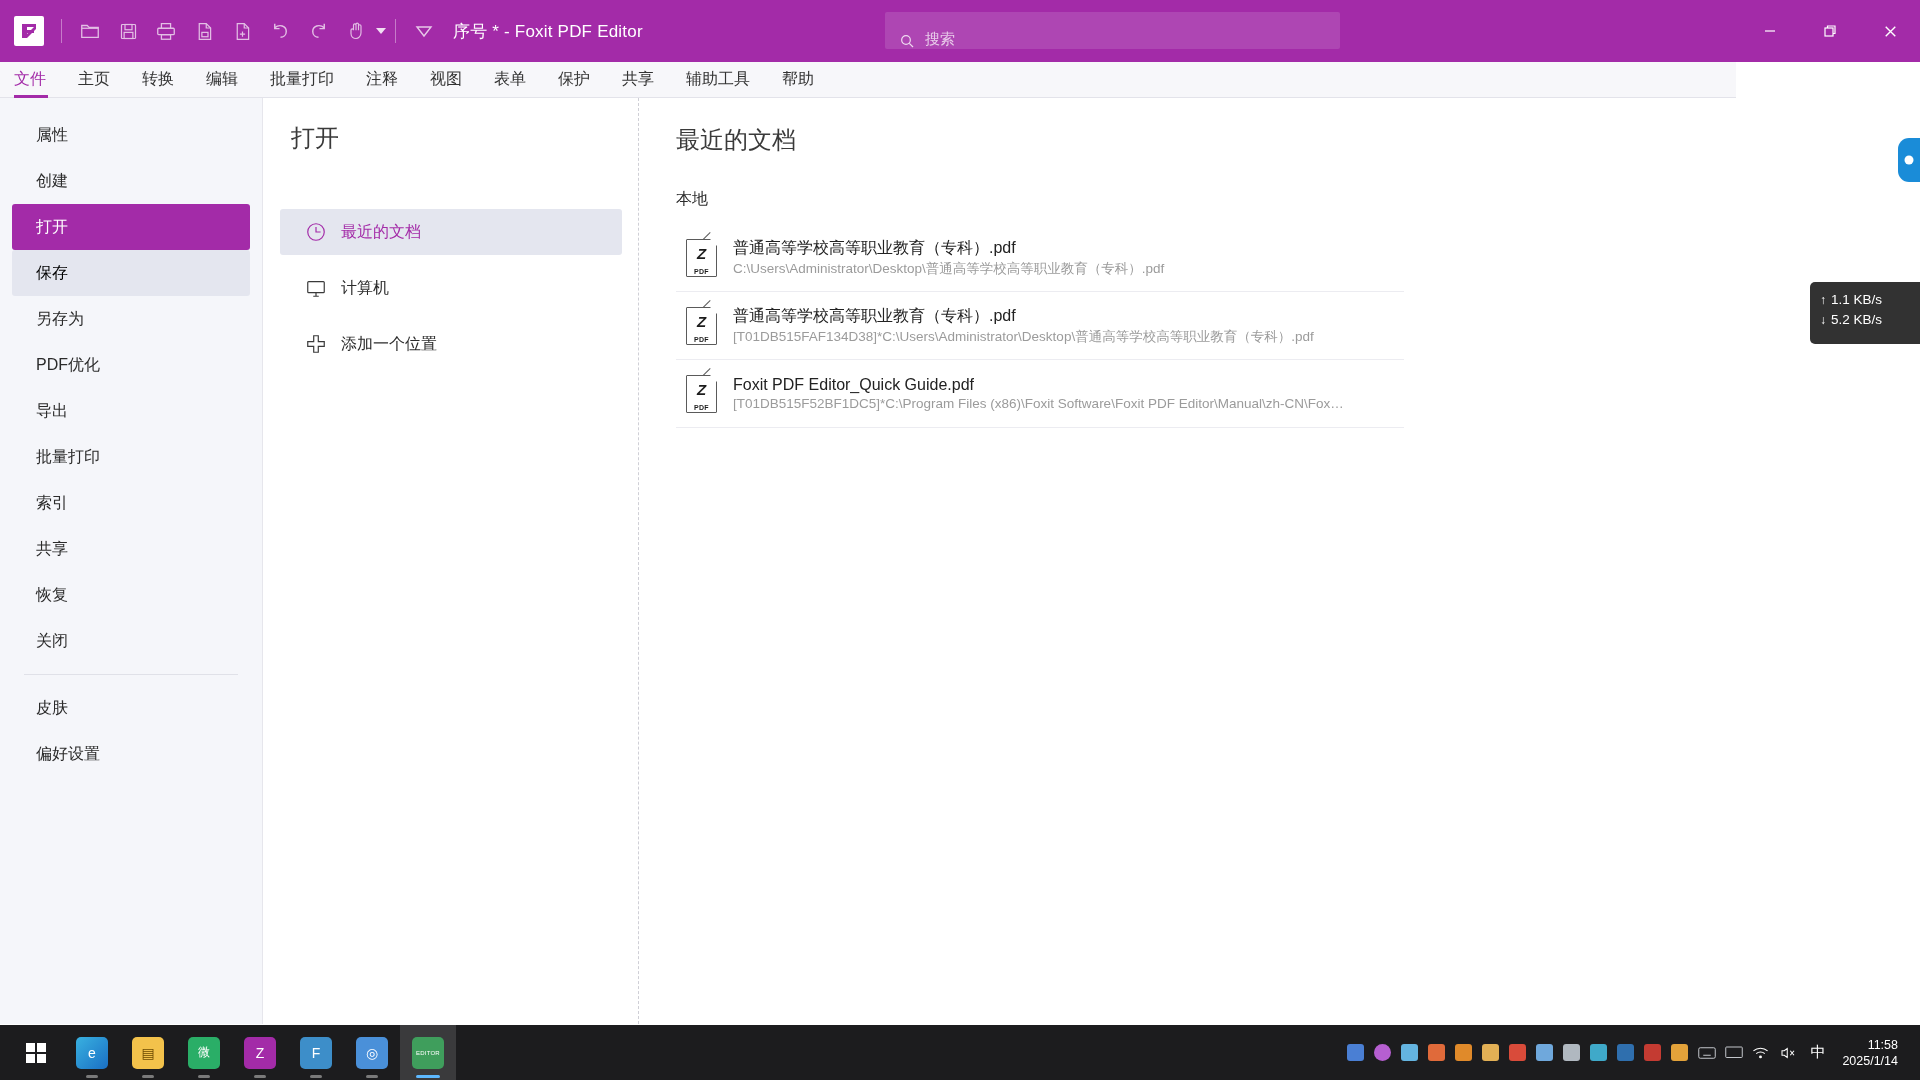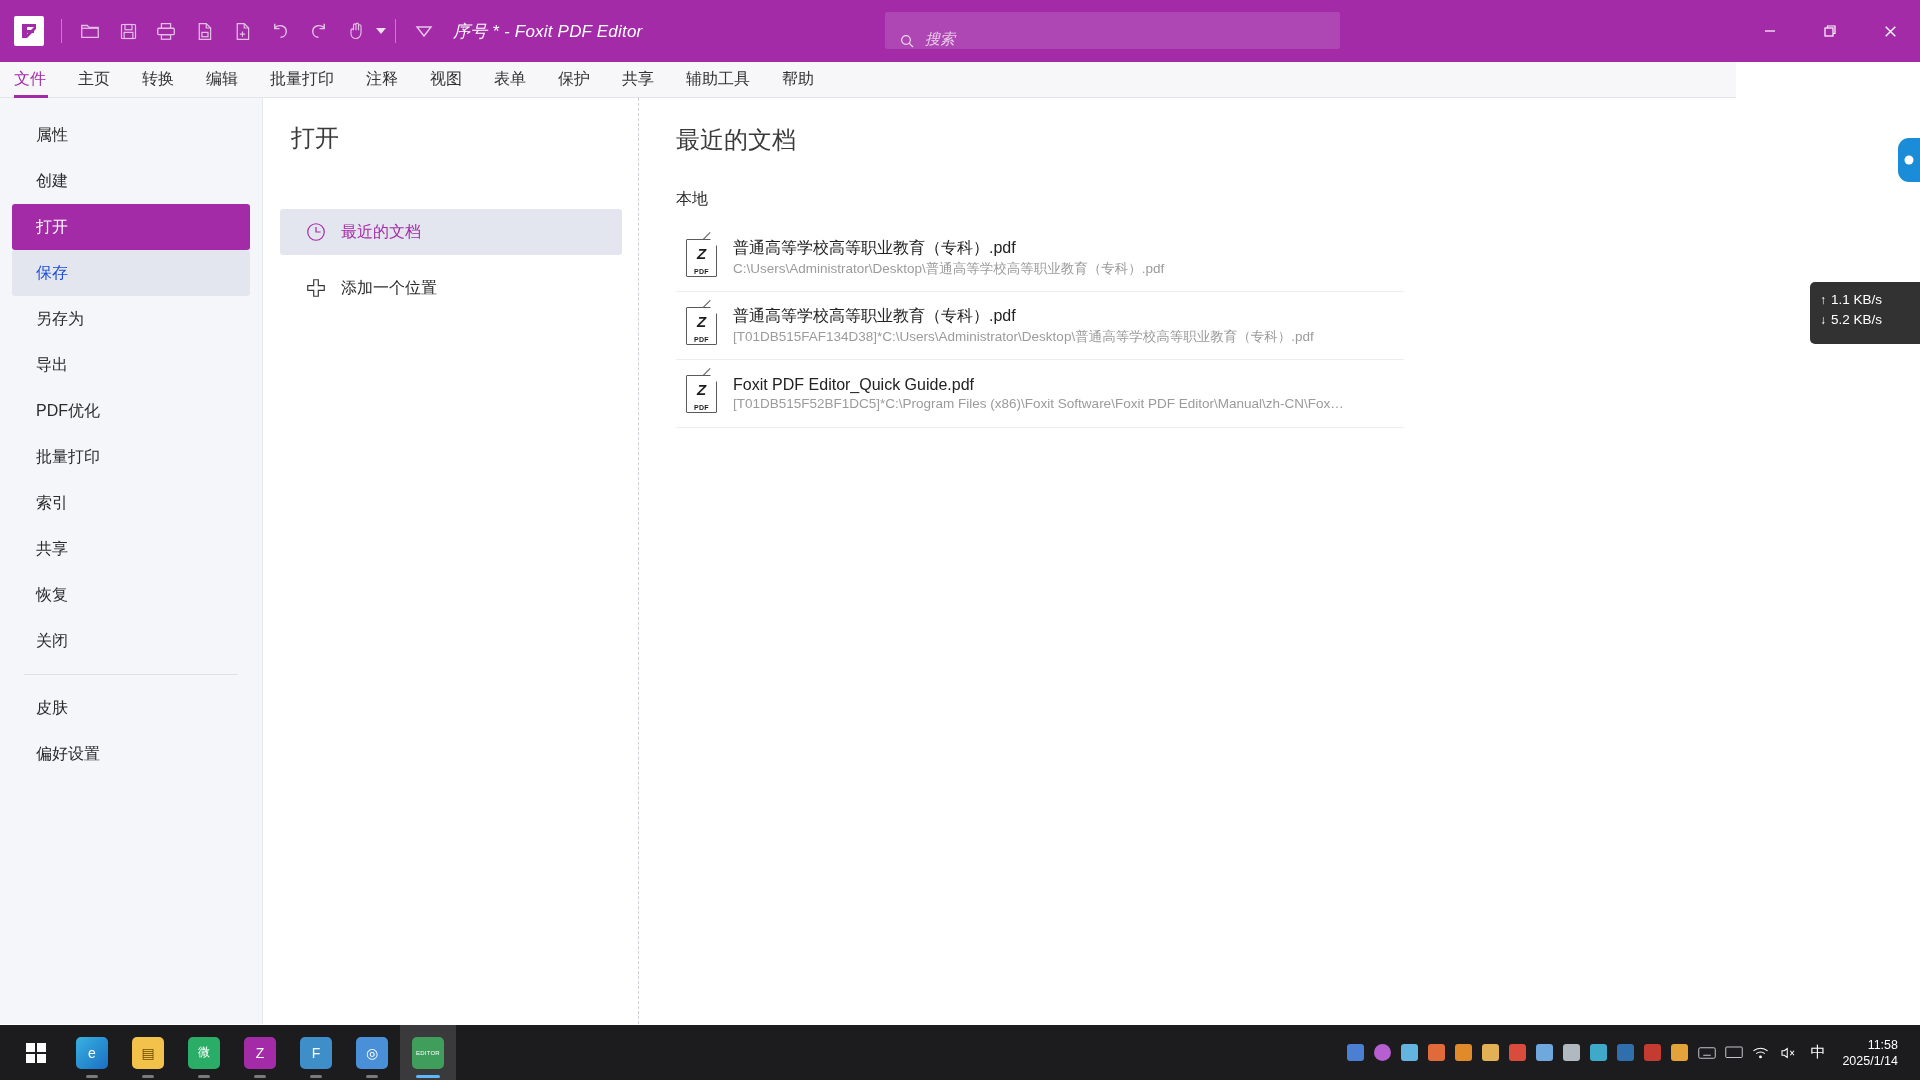--- a/index.html
+++ b/index.html
@@ -8,21 +8,21 @@
     font-family: "Liberation Sans", "DejaVu Sans", sans-serif;
     overflow: hidden;
     background: #ffffff;
   }
   #app { position: relative; width: 1920px; height: 1080px; background:#ffffff; }
 
   
   .titlebar {
     position: absolute; top:0; left:0; width:1920px; height:62px;
     background:#a32ba8;
-    display:flex; align-items:center;font-style:italic;
+    display:flex; align-items:center;
   }
   .tb-applogo {
     width:30px; height:30px; margin-left:14px; margin-right:8px;
     background:#ffffff; border-radius:2px;
     display:flex; align-items:center; justify-content:center;
     color:#a32ba8; font-weight:700; font-size:19px; line-height:1;
   }
   .tb-sep { width:1px; height:24px; background:rgba(255,255,255,.38); margin:0 9px; }
   .tb-btn {
     width:38px; height:38px; display:flex; align-items:center; justify-content:center;
@@ -68,21 +68,21 @@
     position:absolute; top:98px; left:0; width:263px; height:926px;
     background:#f5f6fa; border-right:1px solid #e6e6ec;
     padding-top:14px;
   }
   .side-item {
     height:46px; margin:0 12px; border-radius:3px;
     display:flex; align-items:center; padding-left:24px;
     font-size:16px; color:#2b2b2b;
   }
   .side-item.selected { background:#a32ba8; color:#ffffff; }
-  .side-item.hover { background:#e4e6ef; color:#1d4ed8; }
+  .side-item.hover { background:#e4e6ef; color:#000000; }
   .side-divider { height:1px; background:#e0e1e8; margin:10px 24px 10px 24px; }
 
   
   .midpanel {
     position:absolute; top:98px; left:264px; width:375px; height:926px;
     background:#ffffff;
     border-right:1px dashed #cfcfd6;
   }
   .mid-title { font-size:24px; color:#3a3a3a; margin:24px 0 0 27px; }
   .mid-list { margin-top:55px; padding:0 16px; }
@@ -293,22 +293,22 @@
     <div class="menu-item">辅助工具</div>
     <div class="menu-item">帮助</div>
   </div>
 
   <div class="sidebar">
     <div class="side-item">属性</div>
     <div class="side-item">创建</div>
     <div class="side-item selected">打开</div>
     <div class="side-item hover">保存</div>
     <div class="side-item">另存为</div>
+    <div class="side-item">PDF优化</div>
     <div class="side-item">导出</div>
-    <div class="side-item">PDF优化</div>
     <div class="side-item">批量打印</div>
     <div class="side-item">索引</div>
     <div class="side-item">共享</div>
     <div class="side-item">恢复</div>
     <div class="side-item">关闭</div>
     <div class="side-divider"></div>
     <div class="side-item">皮肤</div>
     <div class="side-item">偏好设置</div>
   </div>
 
@@ -319,20 +319,29 @@
       <div class="mid-item selected">
         <span class="mid-ico">
           <svg width="22" height="22" viewBox="0 0 24 24" fill="none" stroke="#a32ba8" stroke-width="1.3">
             <circle cx="12" cy="12" r="9"></circle>
               <path d="M12 6.5V12h5"></path>
           </svg>
         </span>
         <span>最近的文档</span>
       </div>
 
+      <div class="mid-item">
+        <span class="mid-ico">
+          <svg width="22" height="22" viewBox="0 0 24 24" fill="none" stroke="#3a3a3a" stroke-width="1.3">
+            <rect x="3" y="5" width="18" height="12" rx="1"></rect>
+              <path d="M9 21h6M12 17v4"></path>
+          </svg>
+        </span>
+        <span>计算机</span>
+      </div>
 
       <div class="mid-item">
         <span class="mid-ico">
           <svg width="22" height="22" viewBox="0 0 24 24" fill="none" stroke="#3a3a3a" stroke-width="1.3">
             <path d="M9.5 3h5v6.5H21v5h-6.5V21h-5v-6.5H3v-5h6.5z"></path>
           </svg>
         </span>
         <span>添加一个位置</span>
       </div>
 

